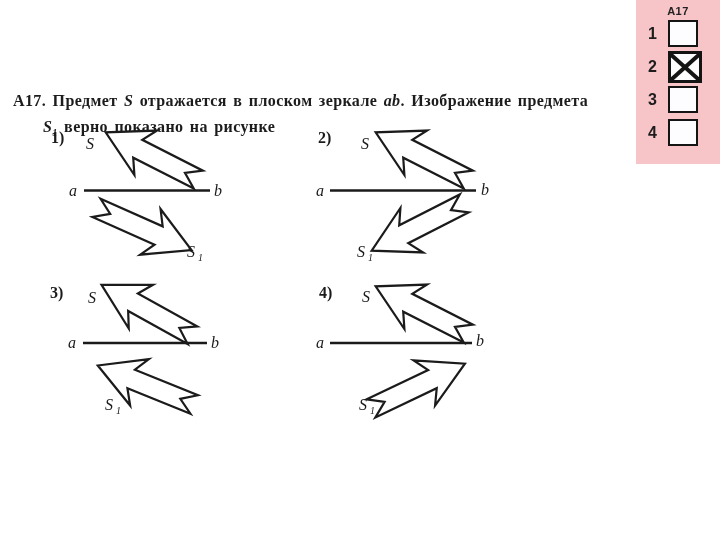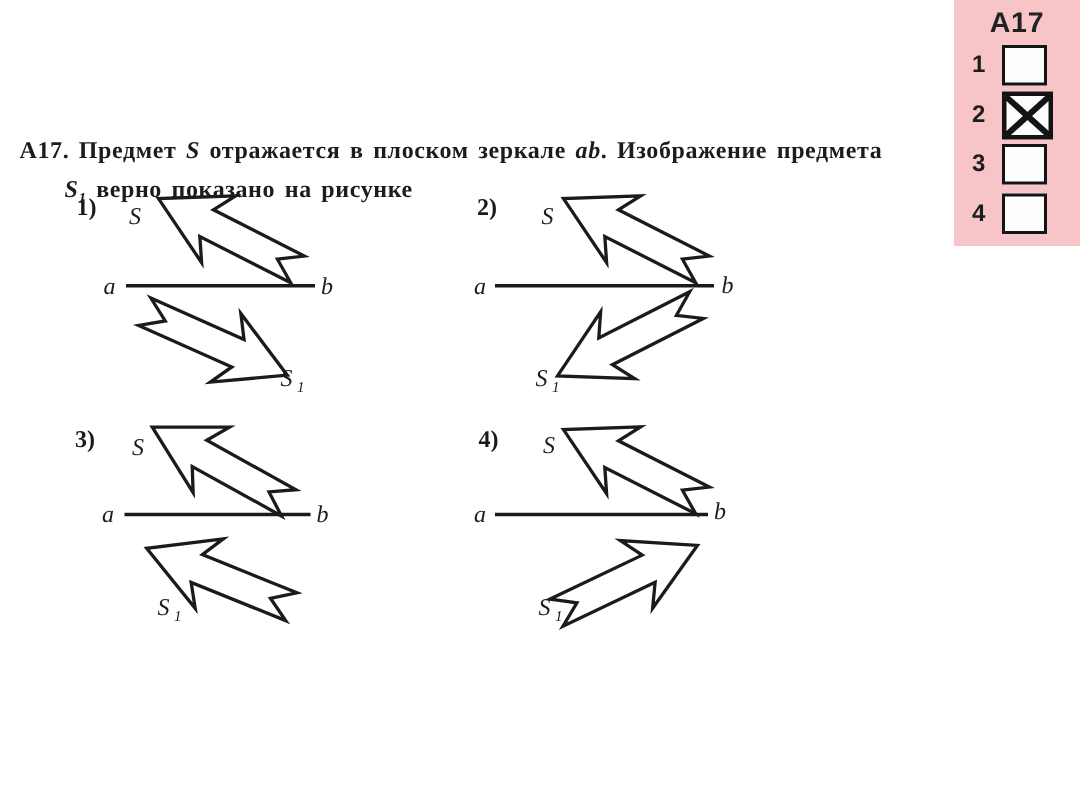--- a/index.html
+++ b/index.html
@@ -37,21 +37,21 @@
 
   
   .panel {
     position:absolute; right:0; top:0;
     width:84px; height:164px;
     background:#f7c5c8;
     font-family:"Liberation Sans", sans-serif;
   }
   .panel-title {
     text-align:center; margin-top:5px;
-    font-weight:bold; font-size:19px; color:#222222;
+    font-weight:bold; font-size:11px; color:#222222;
     letter-spacing:0.5px;
   }
   .opt-row {
     display:flex; align-items:center;
     height:33px; padding-left:12px;
   }
   .opt-num {
     width:14px; font-weight:bold; font-size:16px; color:#1d1d1d;
   }
   .checkbox {

